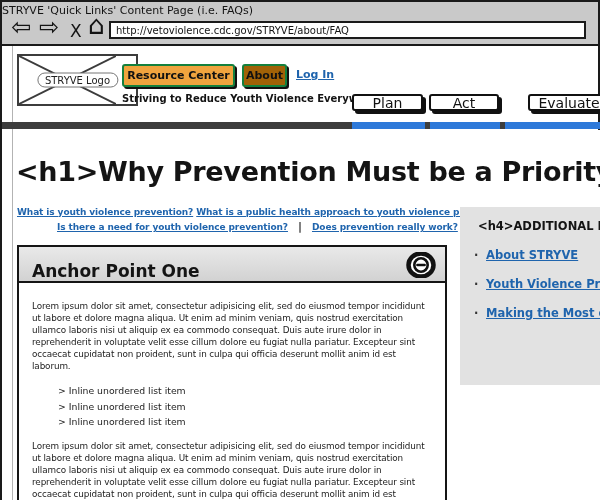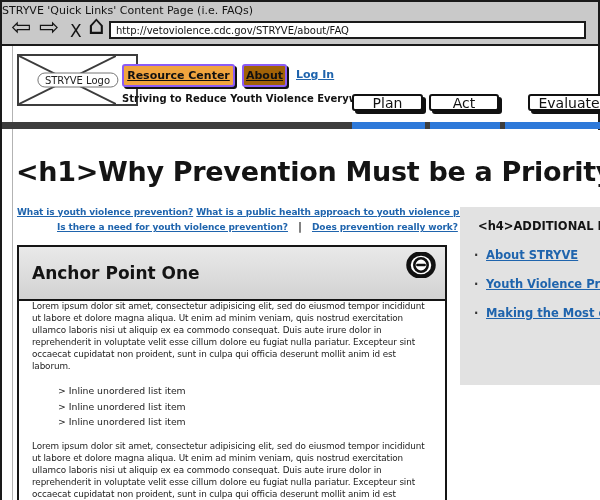--- a/index.html
+++ b/index.html
@@ -29,23 +29,23 @@
            font-family:"DejaVu Sans","Liberation Sans",sans-serif;color:#141414;}
 
   
   .page-edge{left:12px;top:46px;bottom:0;width:1px;background:#b3b3b3;}
 
   
   .logo-box{left:17px;top:54px;width:121px;height:52px;border:2px solid #3c3c3c;background:#fff;}
   .logo-label{left:50%;top:50%;transform:translate(-50%,-50%);background:#fff;
               border:1.5px solid #777;border-radius:8px;padding:1px 7px;font-size:10px;
               white-space:nowrap;color:#222;}
-  .btn{display:flex;align-items:center;justify-content:center;border:2px solid #8b5cf6;
+  .btn{display:flex;align-items:center;justify-content:center;border:2px solid #15803d;
        border-radius:3px;box-shadow:2px 2px 0 #111;font-size:11px;font-weight:bold;
-       color:#111;cursor:pointer;text-decoration:underline;}
+       color:#111;cursor:pointer;}
   .btn-rc{left:122px;top:64px;width:113px;height:23px;background:#f0a43e;}
   .btn-about{left:242px;top:64px;width:45px;height:23px;background:#a16207;}
   .login-link{left:296px;top:68px;font-size:11px;font-weight:600;color:#1f64ad;
               text-decoration:underline;cursor:pointer;}
   .tagline{left:122px;top:93px;font-size:10px;font-weight:bold;color:#141414;}
 
   .navbtn{top:94px;height:17px;background:#fff;border:2px solid #111;border-radius:3px;
           box-shadow:3px 3px 0 #111;display:flex;align-items:center;justify-content:center;
           font-size:14px;color:#111;cursor:pointer;}
   .navbtn-plan{left:352px;width:71px;}
@@ -62,23 +62,23 @@
   .h1{left:16px;top:156px;font-size:27px;font-weight:600;color:#141414;white-space:nowrap;
       letter-spacing:-0.3px;}
   .faq-row{left:17px;font-size:9px;font-weight:600;white-space:nowrap;letter-spacing:-0.1px;}
   .faq-row1{top:205px;}
   .faq-row2{top:220px;padding-left:40px;}
   .faq-link{color:#1f64ad;text-decoration:underline;cursor:pointer;}
   .faq-sep{color:#333;font-weight:bold;margin:0 7px;font-size:11px;}
 
   .content-box{left:17px;top:245px;width:430px;height:275px;background:#fff;
                border:2px solid #151515;}
-  .section-header{left:0;top:0;right:0;height:54px;
+  .section-header{left:0;top:0;right:0;height:36px;
                   background:linear-gradient(#e9e9e9,#d2d2d2);
-                  border-bottom:2px solid #151515;display:flex;align-items:center;}
+                  border-bottom:2px solid #151515;display:flex;align-items:flex-end;}
   .section-title{font-size:17px;font-weight:bold;color:#141414;padding-left:13px;}
   .collapse-btn{position:absolute;right:9px;top:5px;width:30px;height:26px;cursor:pointer;}
   .section-body{position:absolute;left:0;top:38px;right:0;bottom:0;padding:15px 14px 0 13px;
                 overflow:hidden;box-sizing:border-box;}
   .para{font-size:8.8px;line-height:12px;color:#222;letter-spacing:-0.1px;}
   .ul{margin:11px 0 0 26px;}
   .li{font-size:9.3px;line-height:15.5px;color:#222;}
   .para2{margin-top:10px;}
 
   

